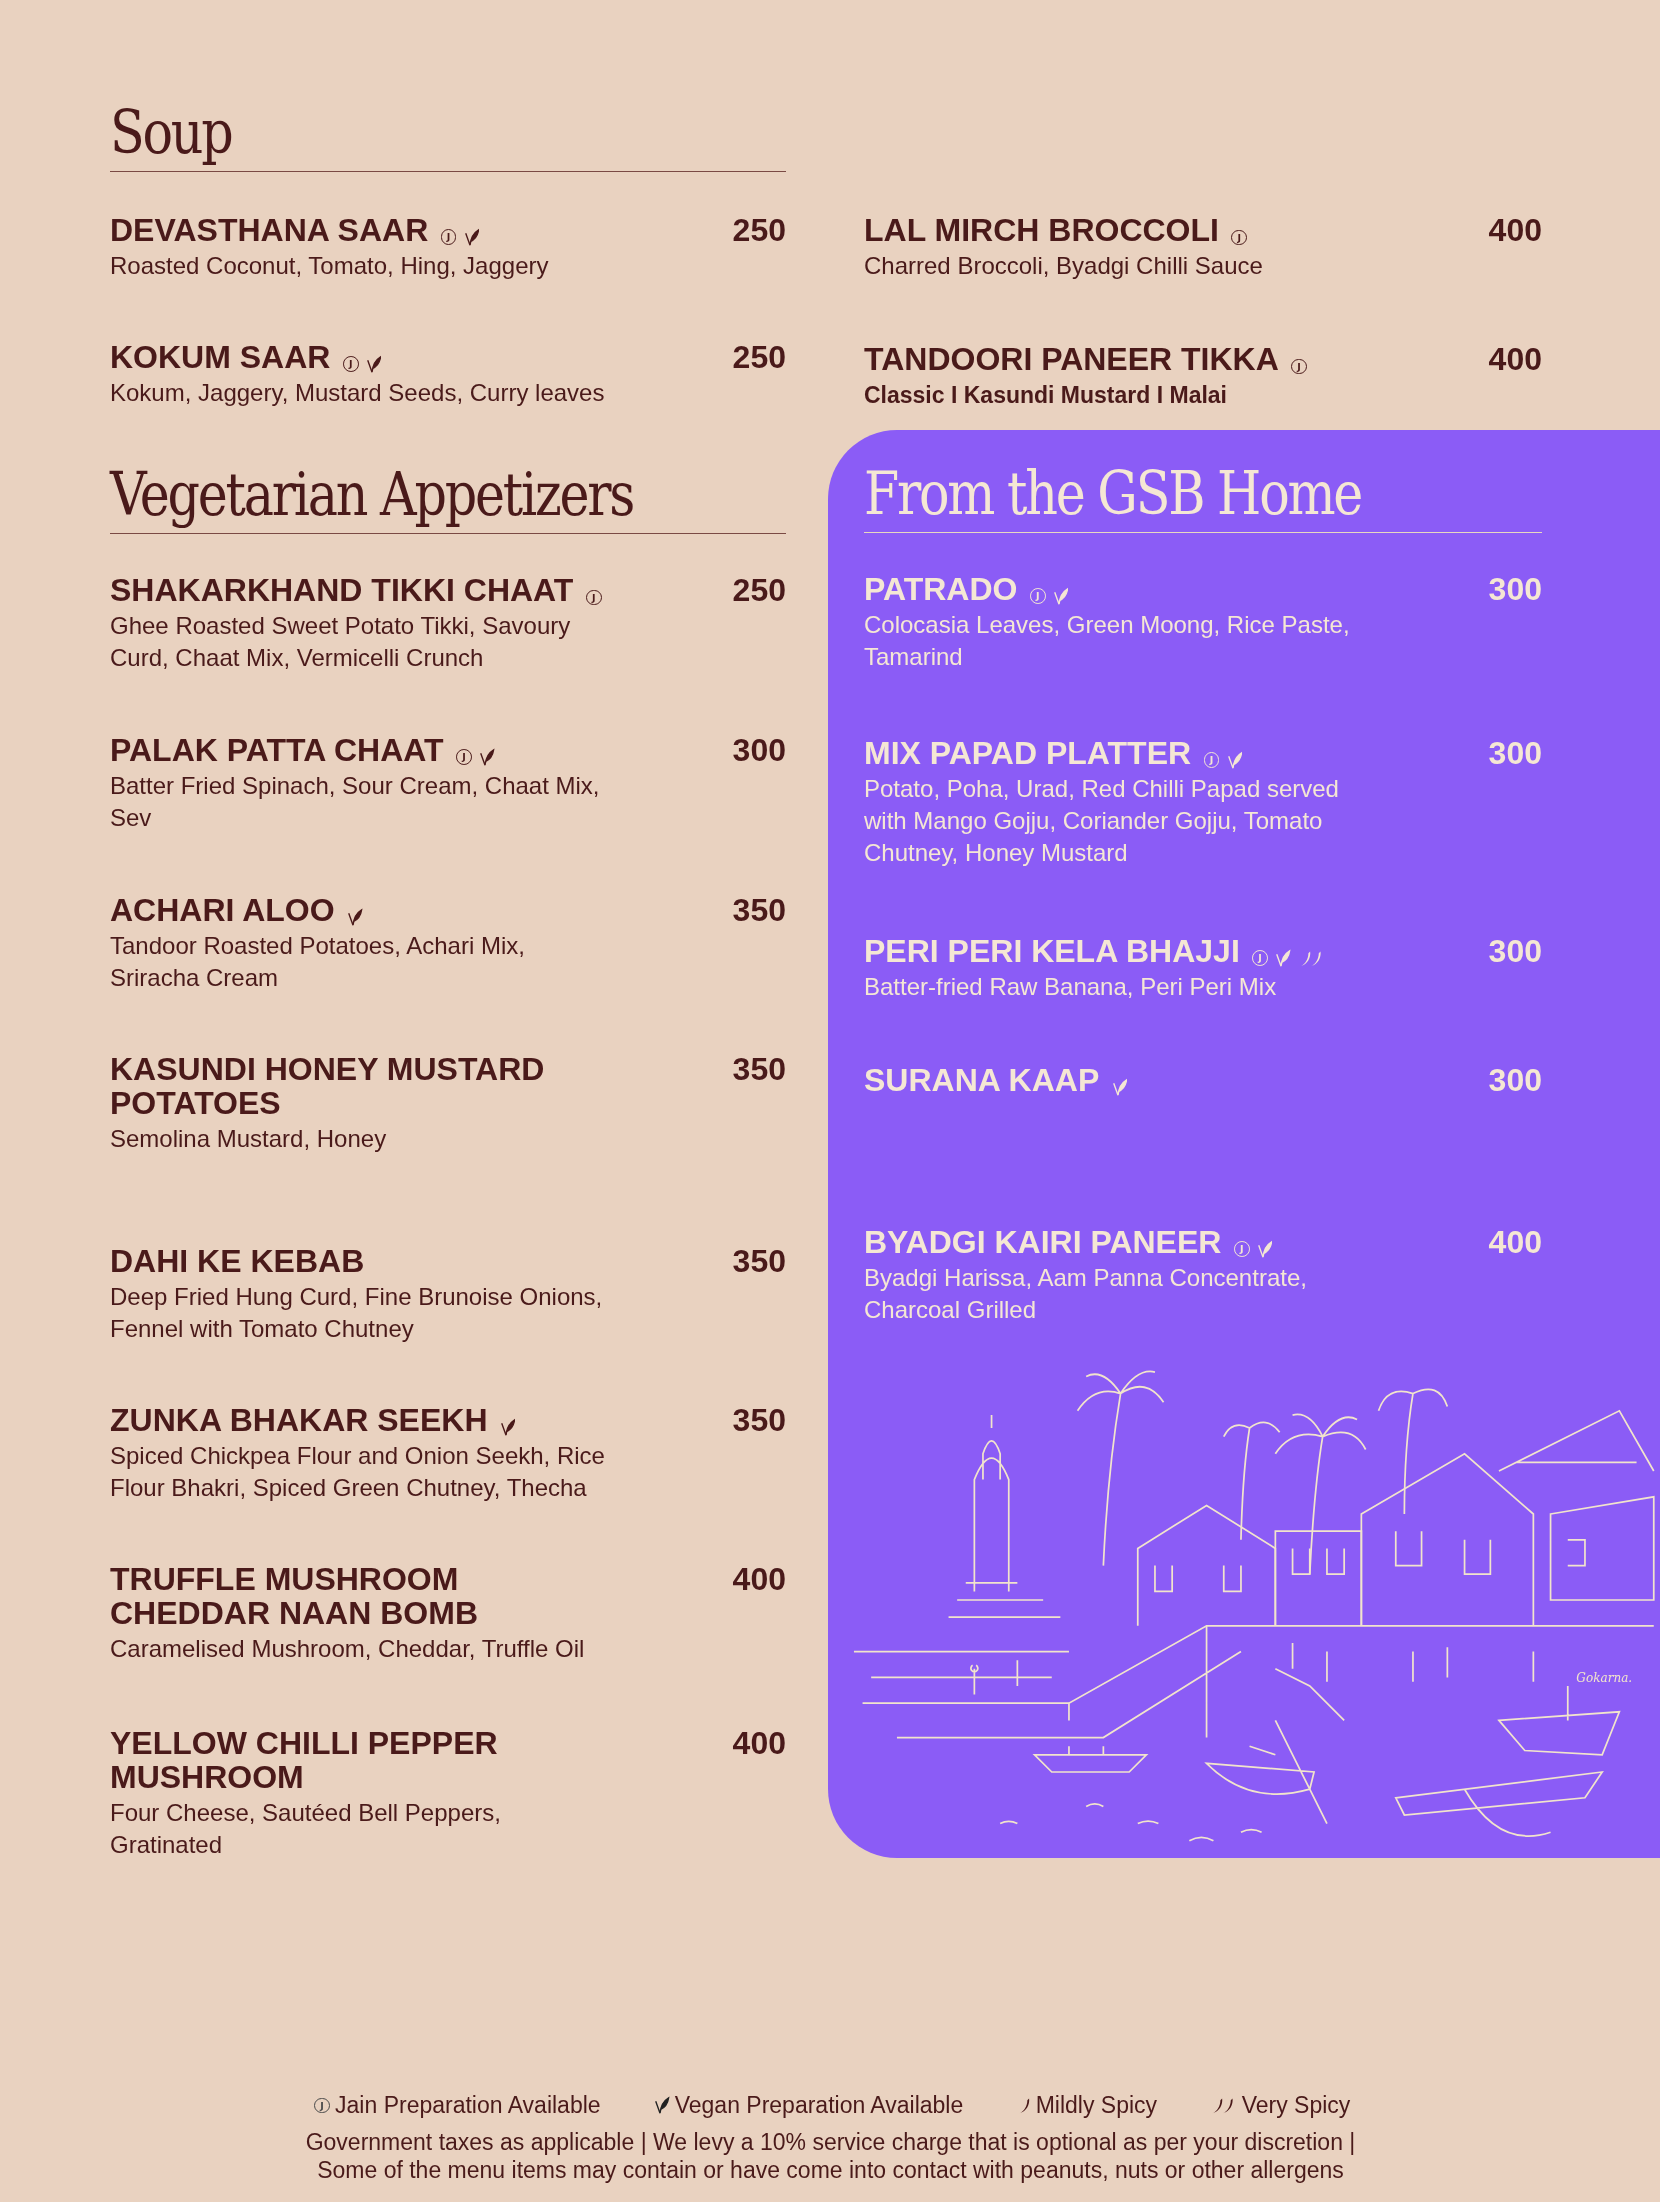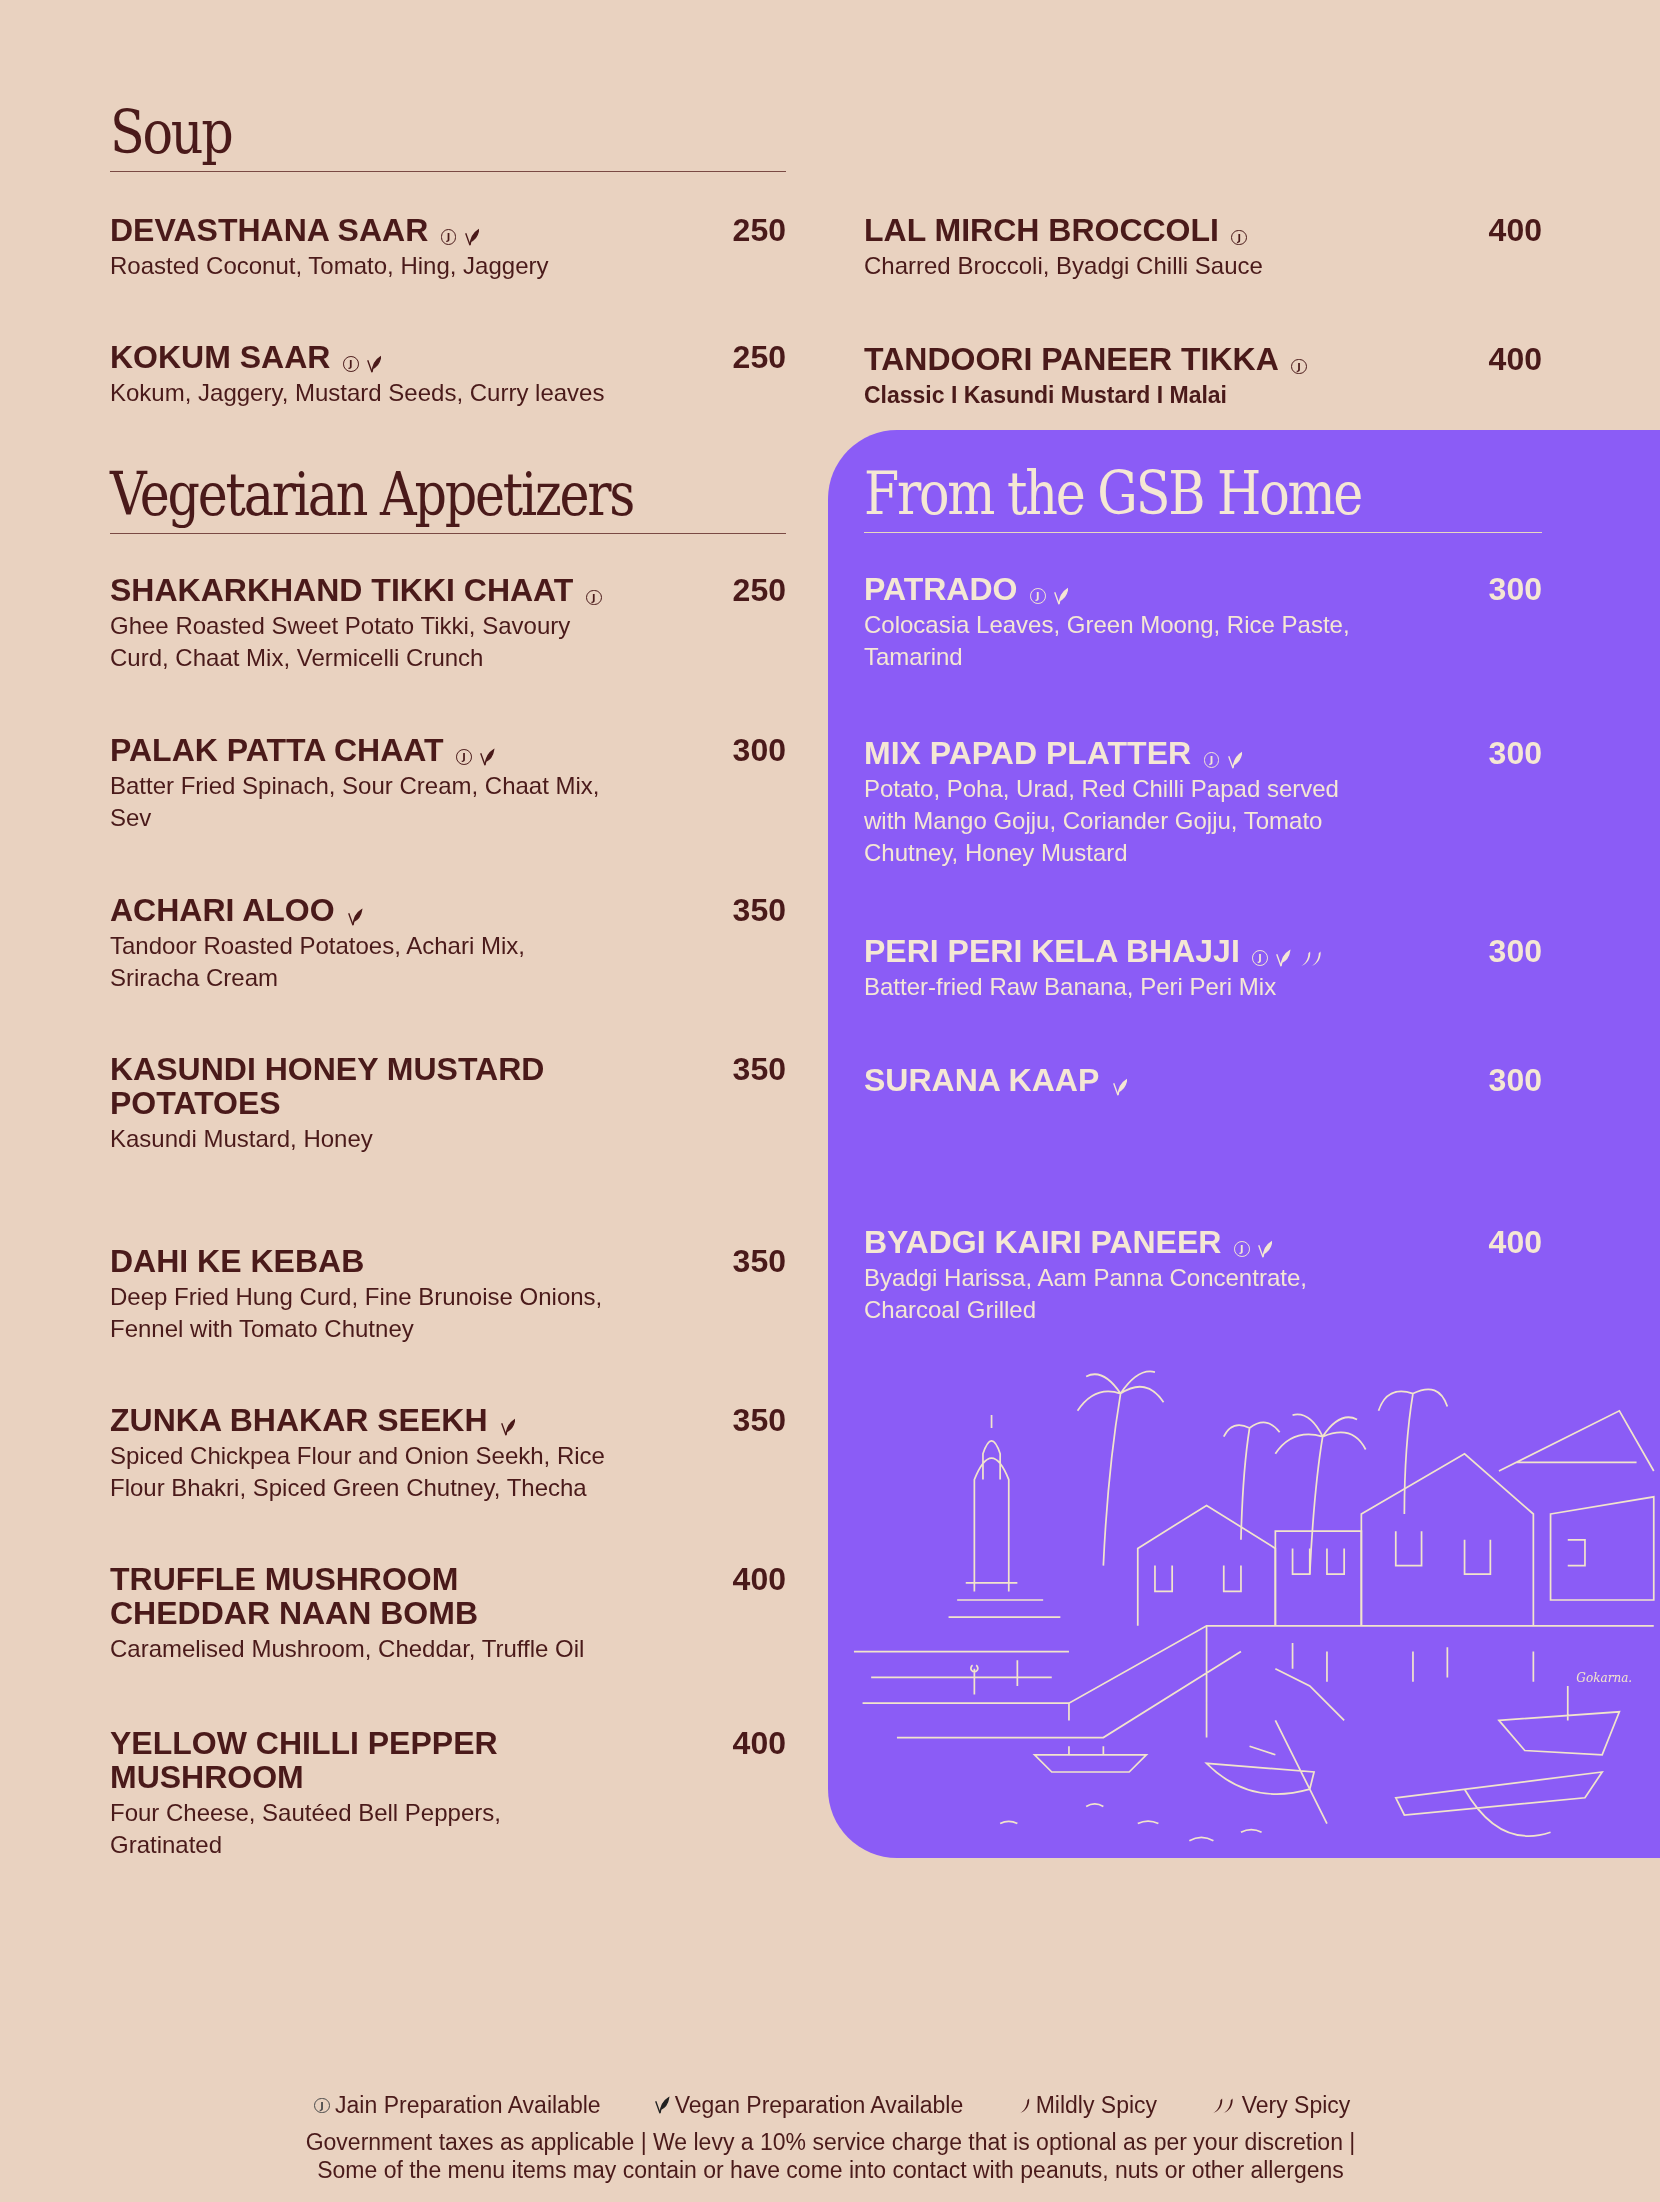--- a/index.html
+++ b/index.html
@@ -173,21 +173,21 @@
 
   <div class="item" style="top:587px;">
     <div class="item-head">
       <div class="item-name">
         <div>KASUNDI HONEY MUSTARD</div>
         <div>POTATOES</div>
       </div>
       <span class="item-price">350</span>
     </div>
     <div class="item-desc">
-      <div>Kasundi Mustard, Honey</div>
+      <div>Semolina Mustard, Honey</div>
     </div>
   </div>
 
   <div class="item" style="top:779px;">
     <div class="item-head">
       <span class="item-name">DAHI KE KEBAB</span>
       <span class="item-price">350</span>
     </div>
     <div class="item-desc">
       <div>Deep Fried Hung Curd, Fine Brunoise Onions,</div>

